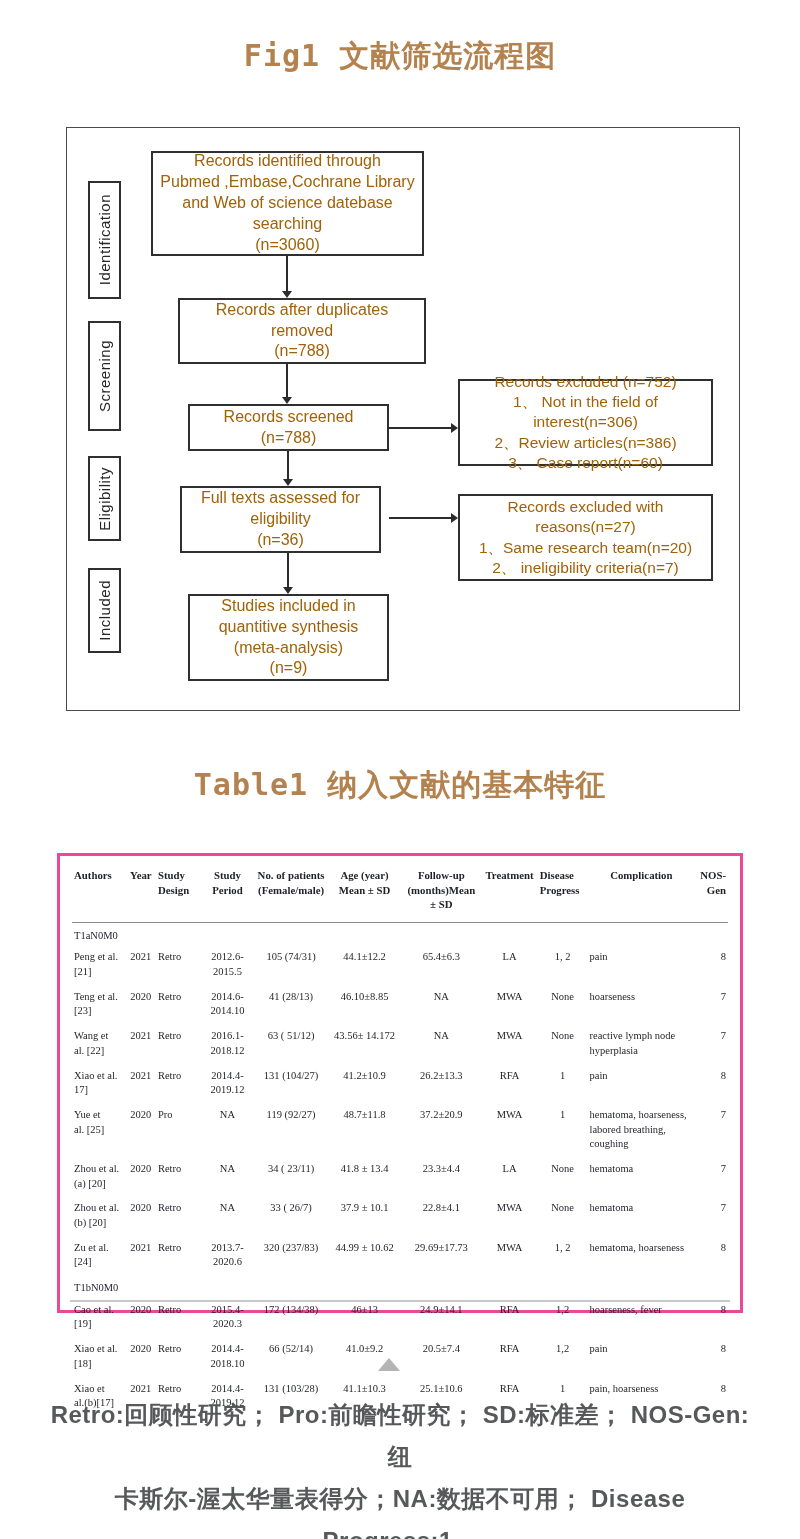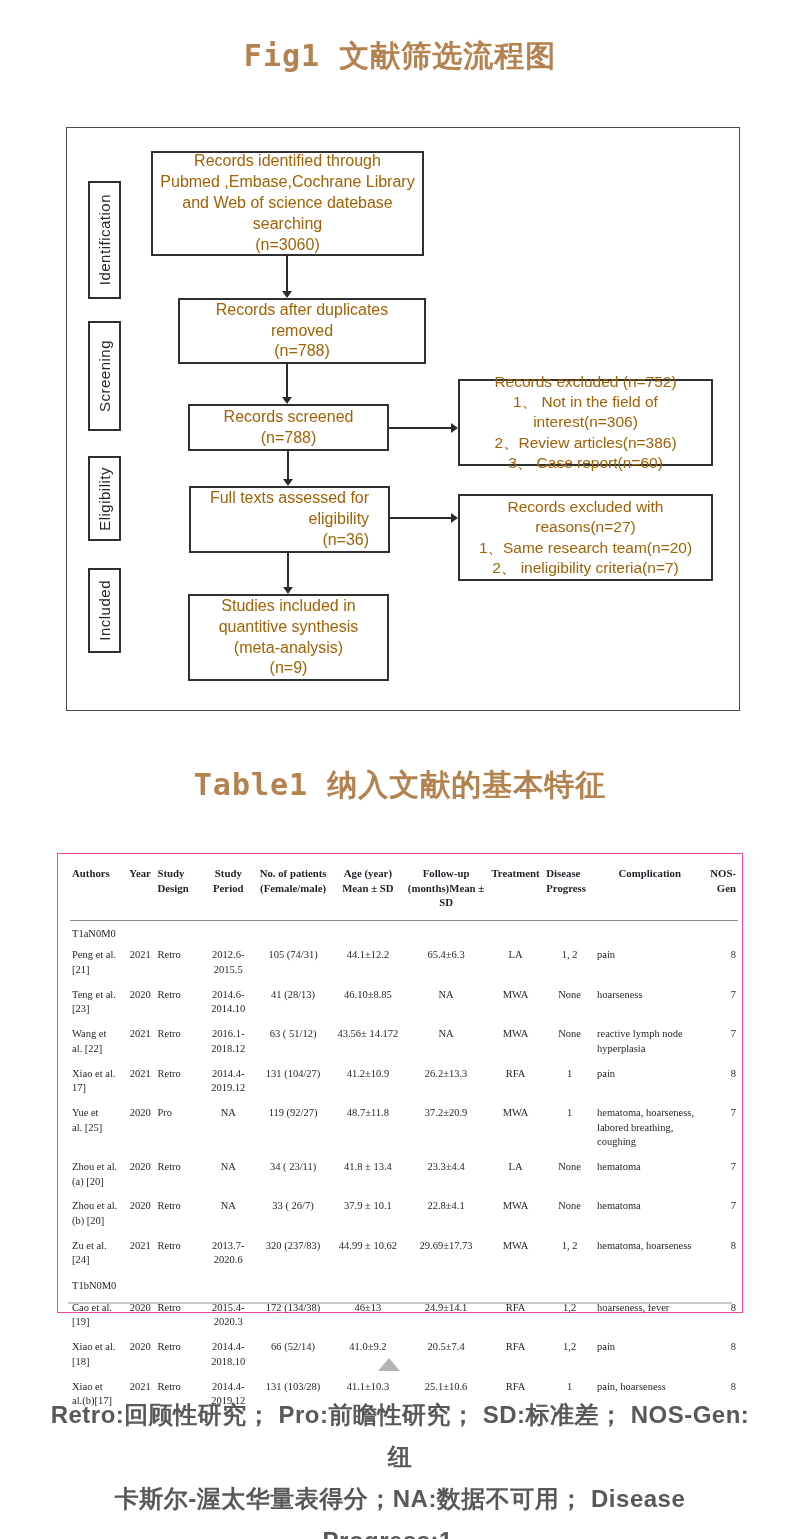--- a/index.html
+++ b/index.html
@@ -25,21 +25,21 @@
            display:flex; align-items:center; justify-content:center; }
   .stage span { writing-mode:vertical-rl; transform:rotate(180deg);
                 font-size:15px; color:#262626; white-space:nowrap; letter-spacing:.5px; }
   .st0 { top:53px;  height:118px; }
   .st1 { top:193px; height:110px; }
   .st2 { top:328px; height:85px; }
   .st3 { top:440px; height:85px; }
   .b1 { left:84px;  top:23px;  width:273px; height:105px; }
   .b2 { left:111px; top:170px; width:248px; height:66px; }
   .b3 { left:121px; top:276px; width:201px; height:47px; }
-  .b4 { left:122px; top:358px; width:201px; height:67px;text-align:right; }
+  .b4 { left:113px; top:358px; width:201px; height:67px; }
   .b5 { left:121px; top:466px; width:201px; height:87px; }
   .r1 { left:391px; top:251px; width:255px; height:87px; font-size:15.5px; }
   .r2 { left:391px; top:366px; width:255px; height:87px;  font-size:15.5px; }
 
   .arrow-v { position:absolute; width:2px; background:#2b2b2b; }
   .arrow-v::after { content:''; position:absolute; left:-4px; bottom:-7px;
                     border-left:5px solid transparent; border-right:5px solid transparent;
                     border-top:7px solid #2b2b2b; }
   .av1 { left:219px; top:128px; height:35px; }
   .av2 { left:219px; top:236px; height:33px; }
@@ -47,21 +47,21 @@
   .av4 { left:220px; top:425px; height:34px; }
   .arrow-h { position:absolute; height:2px; background:#2b2b2b; }
   .arrow-h::after { content:''; position:absolute; top:-4px; right:-7px;
                     border-top:5px solid transparent; border-bottom:5px solid transparent;
                     border-left:7px solid #2b2b2b; }
   .ah1 { left:322px; top:299px; width:62px; }
   .ah2 { left:322px; top:389px; width:62px; }
 
   
   .table-wrap { position:absolute; left:57px; top:853px; width:686px; height:460px;
-                border:1px solid #ec4899; background:#fff; padding:8px 4px 0 12px; }
+                border:3px solid #ec4899; background:#fff; padding:8px 12px 0 12px; }
   table { width:100%; border-collapse:collapse; table-layout:fixed;
           font-family:"Liberation Serif", serif; font-size:10.5px;
           color:#1f2028; }
   th { font-weight:bold; vertical-align:top; padding:4px 2px 10px 2px;
        border-bottom:1px solid #8a8a8a; font-size:10.8px; line-height:1.35; }
   td { vertical-align:top; padding:5px 2px; line-height:1.4; white-space:pre-line; }
   tr.section td { padding:6px 2px 2px 2px; }
   .c0 { text-align:left; }  .c1 { text-align:center; } .c2 { text-align:left; }
   .c3 { text-align:center; } .c4 { text-align:center; } .c5 { text-align:center; }
   .c6 { text-align:center; } .c7 { text-align:center; } .c8 { text-align:center;margin-top:40px; }

